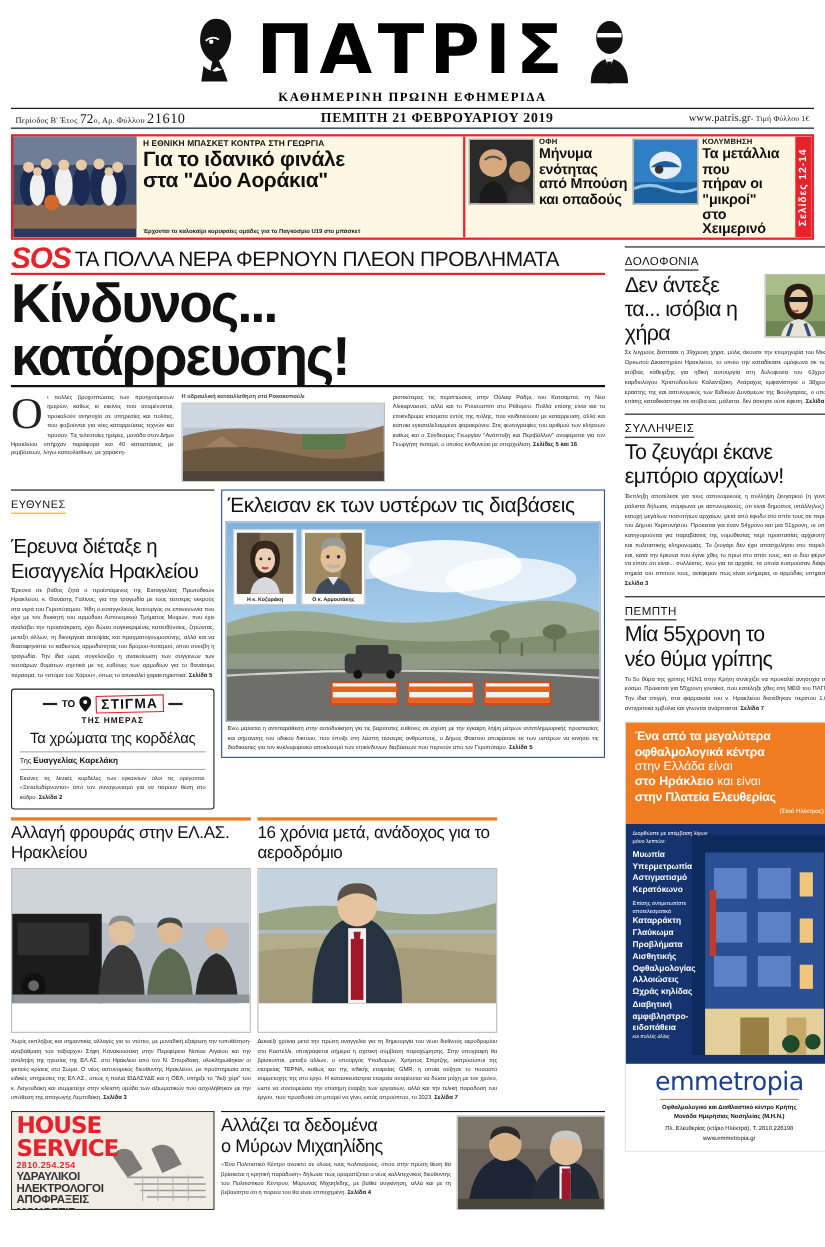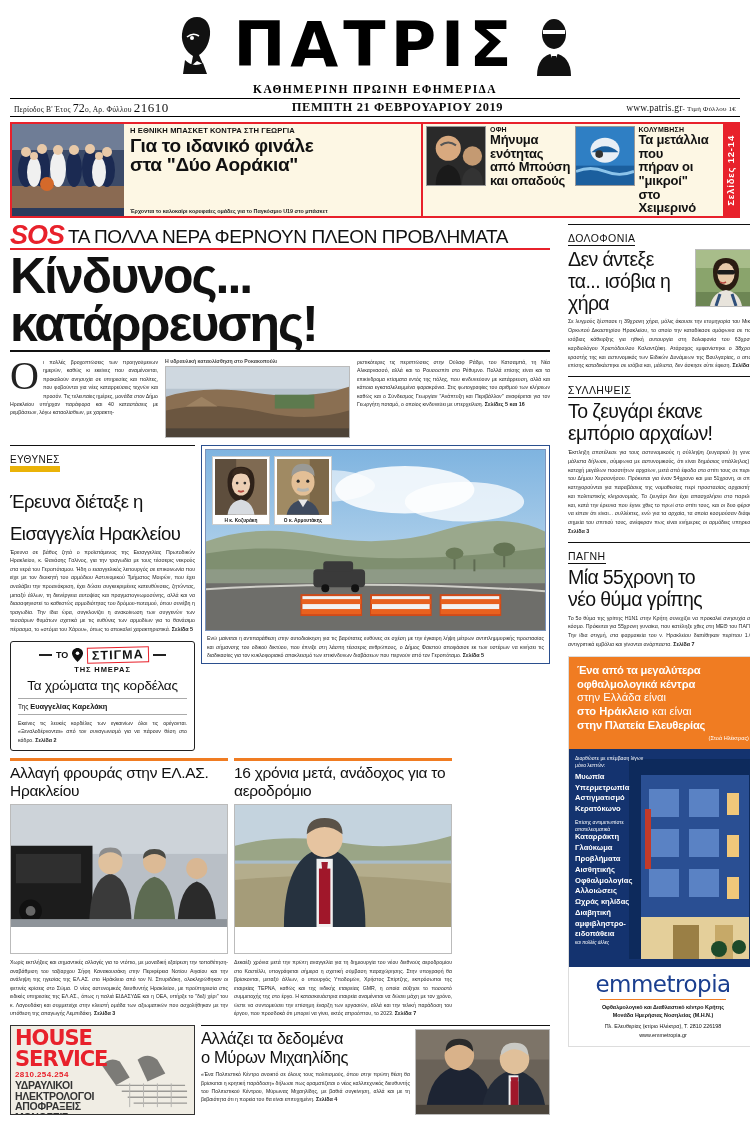--- a/index.html
+++ b/index.html
@@ -103,21 +103,21 @@
   .rc-label { font-size:10.5px; letter-spacing:.4px; border-bottom:1px solid #111; display:inline-block; padding-bottom:1px; margin-bottom:3px;}
   .rc-head { font-size:19.5px; line-height:1.12; letter-spacing:-.6px; }
   .rc-head-wrap { position:relative; }
   .rc-photo { width:63px; height:58px; float:right; margin:0 0 2px 4px; border:1px solid #bbb; overflow:hidden; position:relative; }
   .rc-body { font-size:5.3px; line-height:1.66; text-align:justify; color:#222; margin-top:3px; }
 
   
   .mid-grid { display:flex; gap:6px; margin-top:7px; }
   .mid-left { width:185px; flex:none; }
   .mid-center { width:349px; flex:none; }
-  .m-label { font-size:10px; letter-spacing:.4px; border-bottom:6px solid #eab308; display:inline-block; padding-bottom:1px; }
+  .m-label { font-size:10px; letter-spacing:.4px; border-bottom:1px solid #eab308; display:inline-block; padding-bottom:1px; }
   .m-rule { border-top:1.2px solid #111; }
   .m-head { font-size:18.5px; line-height:1.14; letter-spacing:-.5px; margin-top:19px; }
   .m-body { font-size:5.25px; line-height:1.64; text-align:justify; color:#222; margin-top:4px; }
 
   
   .stigma { border:1.2px solid #222; border-radius:3px; margin-top:7px; padding:5px 7px 6px; }
   .stigma-top { display:flex; align-items:center; justify-content:center; gap:4px; }
   .stigma-to { font-size:9px; font-weight:bold; }
   .stigma-pin { width:11px; height:14px; position:relative; }
   .stigma-word {
@@ -346,21 +346,21 @@
       </div>
 
       <div class="mid-grid">
 
         <div class="mid-left">
           <div class="m-rule"></div>
           <div style="padding-top:3px">
             <span class="m-label">ΕΥΘΥΝΕΣ</span>
           </div>
           <div class="m-head">Έρευνα διέταξε η</div>
-          <div class="m-head" style="margin-top:10px">Εισαγγελία Ηρακλείου</div>
+          <div class="m-head" style="margin-top:0">Εισαγγελία Ηρακλείου</div>
           <div class="m-body"><span>Έρευνα σε βάθος ζητά ο προϊστάμενος της Εισαγγελίας Πρωτοδικών Ηρακλείου, κ. Θανάσης Γαλίνος, για την τραγωδία με τους τέσσερις νεκρούς στα νερά του Γεροπόταμου. Ήδη ο εισαγγελικός λειτουργός σε επικοινωνία που είχε με τον διοικητή του αρμόδιου Αστυνομικού Τμήματος Μοιρών, που έχει αναλάβει την προανάκριση, έχει δώσει συγκεκριμένες κατευθύνσεις, ζητώντας, μεταξύ άλλων, τη διενέργεια αυτοψίας και πραγματογνωμοσύνης, αλλά και να διασαφηνιστεί το καθεστώς αρμοδιότητας του δρόμου-ποταμού, όπου συνέβη η τραγωδία. Την ίδια ώρα, συγκλονίζει η ανακοίνωση των συγγενών των τεσσάρων θυμάτων σχετικά με τις ευθύνες των αρμοδίων για το θανάσιμο πέρασμα, το «στόμα του Χάρου», όπως το αποκαλεί χαρακτηριστικά.</span> <span class="pagenote">Σελίδα 5</span></div>
 
           <div class="stigma">
             <div class="stigma-top">
               <div class="stigma-dash"></div>
               <div class="stigma-to">ΤΟ</div>
               <div class="stigma-pin">
                 <svg width="11" height="14" viewBox="0 0 11 14">
                     <path d="M5.5 0 C8.5 0 11 2.4 11 5.3 C11 9 5.5 14 5.5 14 S0 9 0 5.3 C0 2.4 2.5 0 5.5 0 Z" fill="#111"></path>
                     <circle cx="5.5" cy="5.2" r="1.8" fill="#fff"></circle>
@@ -373,20 +373,21 @@
             <div class="stigma-title">Τα χρώματα της κορδέλας</div>
             <div class="stigma-hr"></div>
             <div class="stigma-by"><span>Της</span> <b>Ευαγγελίας Καρελάκη</b></div>
             <div class="stigma-hr2"></div>
             <div class="stigma-body"><span>Εκείνες τις λευκές κορδέλες των εγκαινίων όλοι τις ορέγονται. «Ξεναλοδέρνονται» από τον συναγωνισμό για να πάρουν θέση στο κάδρο.</span> <span class="pagenote">Σελίδα 2</span></div>
           </div>
         </div>
 
         <div class="mid-center">
           <div class="cf">
+            <div class="cf-head">Έκλεισαν εκ των υστέρων τις διαβάσεις</div>
             <div class="cf-photo">
               <svg class="ph" viewBox="0 0 341 182" preserveAspectRatio="none">
                 <defs>
                   <linearGradient id="sky" x1="0" y1="0" x2="0" y2="1">
                     <stop offset="0" stop-color="#7fb4e0"></stop>
                       <stop offset="1" stop-color="#cfe3f2"></stop>
                   </linearGradient>
                 </defs>
                 <rect width="341" height="182" fill="url(#sky)"></rect>
                 <ellipse cx="200" cy="40" rx="70" ry="24" fill="#fff" opacity=".85"></ellipse>
@@ -595,21 +596,21 @@
       </div>
 
       <div class="rc-sec">
         <div><span class="rc-label">ΣΥΛΛΗΨΕΙΣ</span></div>
         <div class="rc-head">Το ζευγάρι έκανε</div>
         <div class="rc-head">εμπόριο αρχαίων!</div>
         <div class="rc-body"><span>Έκπληξη αποτέλεσε για τους αστυνομικούς η σύλληψη ζευγαριού (η γυναίκα μάλιστα δήλωσε, σύμφωνα με αστυνομικούς, ότι είναι δημόσιος υπάλληλος) για κατοχή μεγάλων ποσοτήτων αρχαίων, μετά από έφοδο στο σπίτι τους σε περιοχή του Δήμου Χερσονήσου. Πρόκειται για έναν 54χρονο και μια 51χρονη, οι οποίοι κατηγορούνται για παραβάσεις της νομοθεσίας περί προστασίας αρχαιοτήτων και πολιτιστικής κληρονομιάς. Το ζευγάρι δεν έχει απασχολήσει στο παρελθόν και, κατά την έρευνα που έγινε χθες το πρωί στο σπίτι τους, και οι δυο φέρονται να είπαν ότι είναι... συλλέκτες, ενώ για τα αρχαία, τα οποία κοσμούσαν διάφορα σημεία του σπιτιού τους, ανέφεραν πως είναι ενήμερες οι αρμόδιες υπηρεσίες.</span> <span class="pagenote">Σελίδα 3</span></div>
       </div>
 
       <div class="rc-sec">
-        <div><span class="rc-label">ΠΑΓΝΗ</span></div>
+        <div><span class="rc-label">ΠΕΜΠΤΗ</span></div>
         <div class="rc-head">Μία 55χρονη το</div>
         <div class="rc-head">νέο θύμα γρίπης</div>
         <div class="rc-body"><span>Το 5ο θύμα της γρίπης H1N1 στην Κρήτη συνεχίζει να προκαλεί ανησυχία στον κόσμο. Πρόκειται για 55χρονη γυναίκα, που κατέληξε χθες στη ΜΕΘ του ΠΑΓΝΗ. Την ίδια στιγμή, στα φαρμακεία του ν. Ηρακλείου διατέθηκαν περίπου 1.000 αντιγριπικά εμβόλια και γίνονται ανάρπαστα.</span> <span class="pagenote">Σελίδα 7</span></div>
       </div>
 
       <div class="ad-ophtha">
         <div class="ad-top">
           <div class="ad-l1">Ένα από τα μεγαλύτερα</div>
           <div class="ad-l1">οφθαλμολογικά κέντρα</div>
           <div class="ad-l2">στην Ελλάδα είναι</div>

